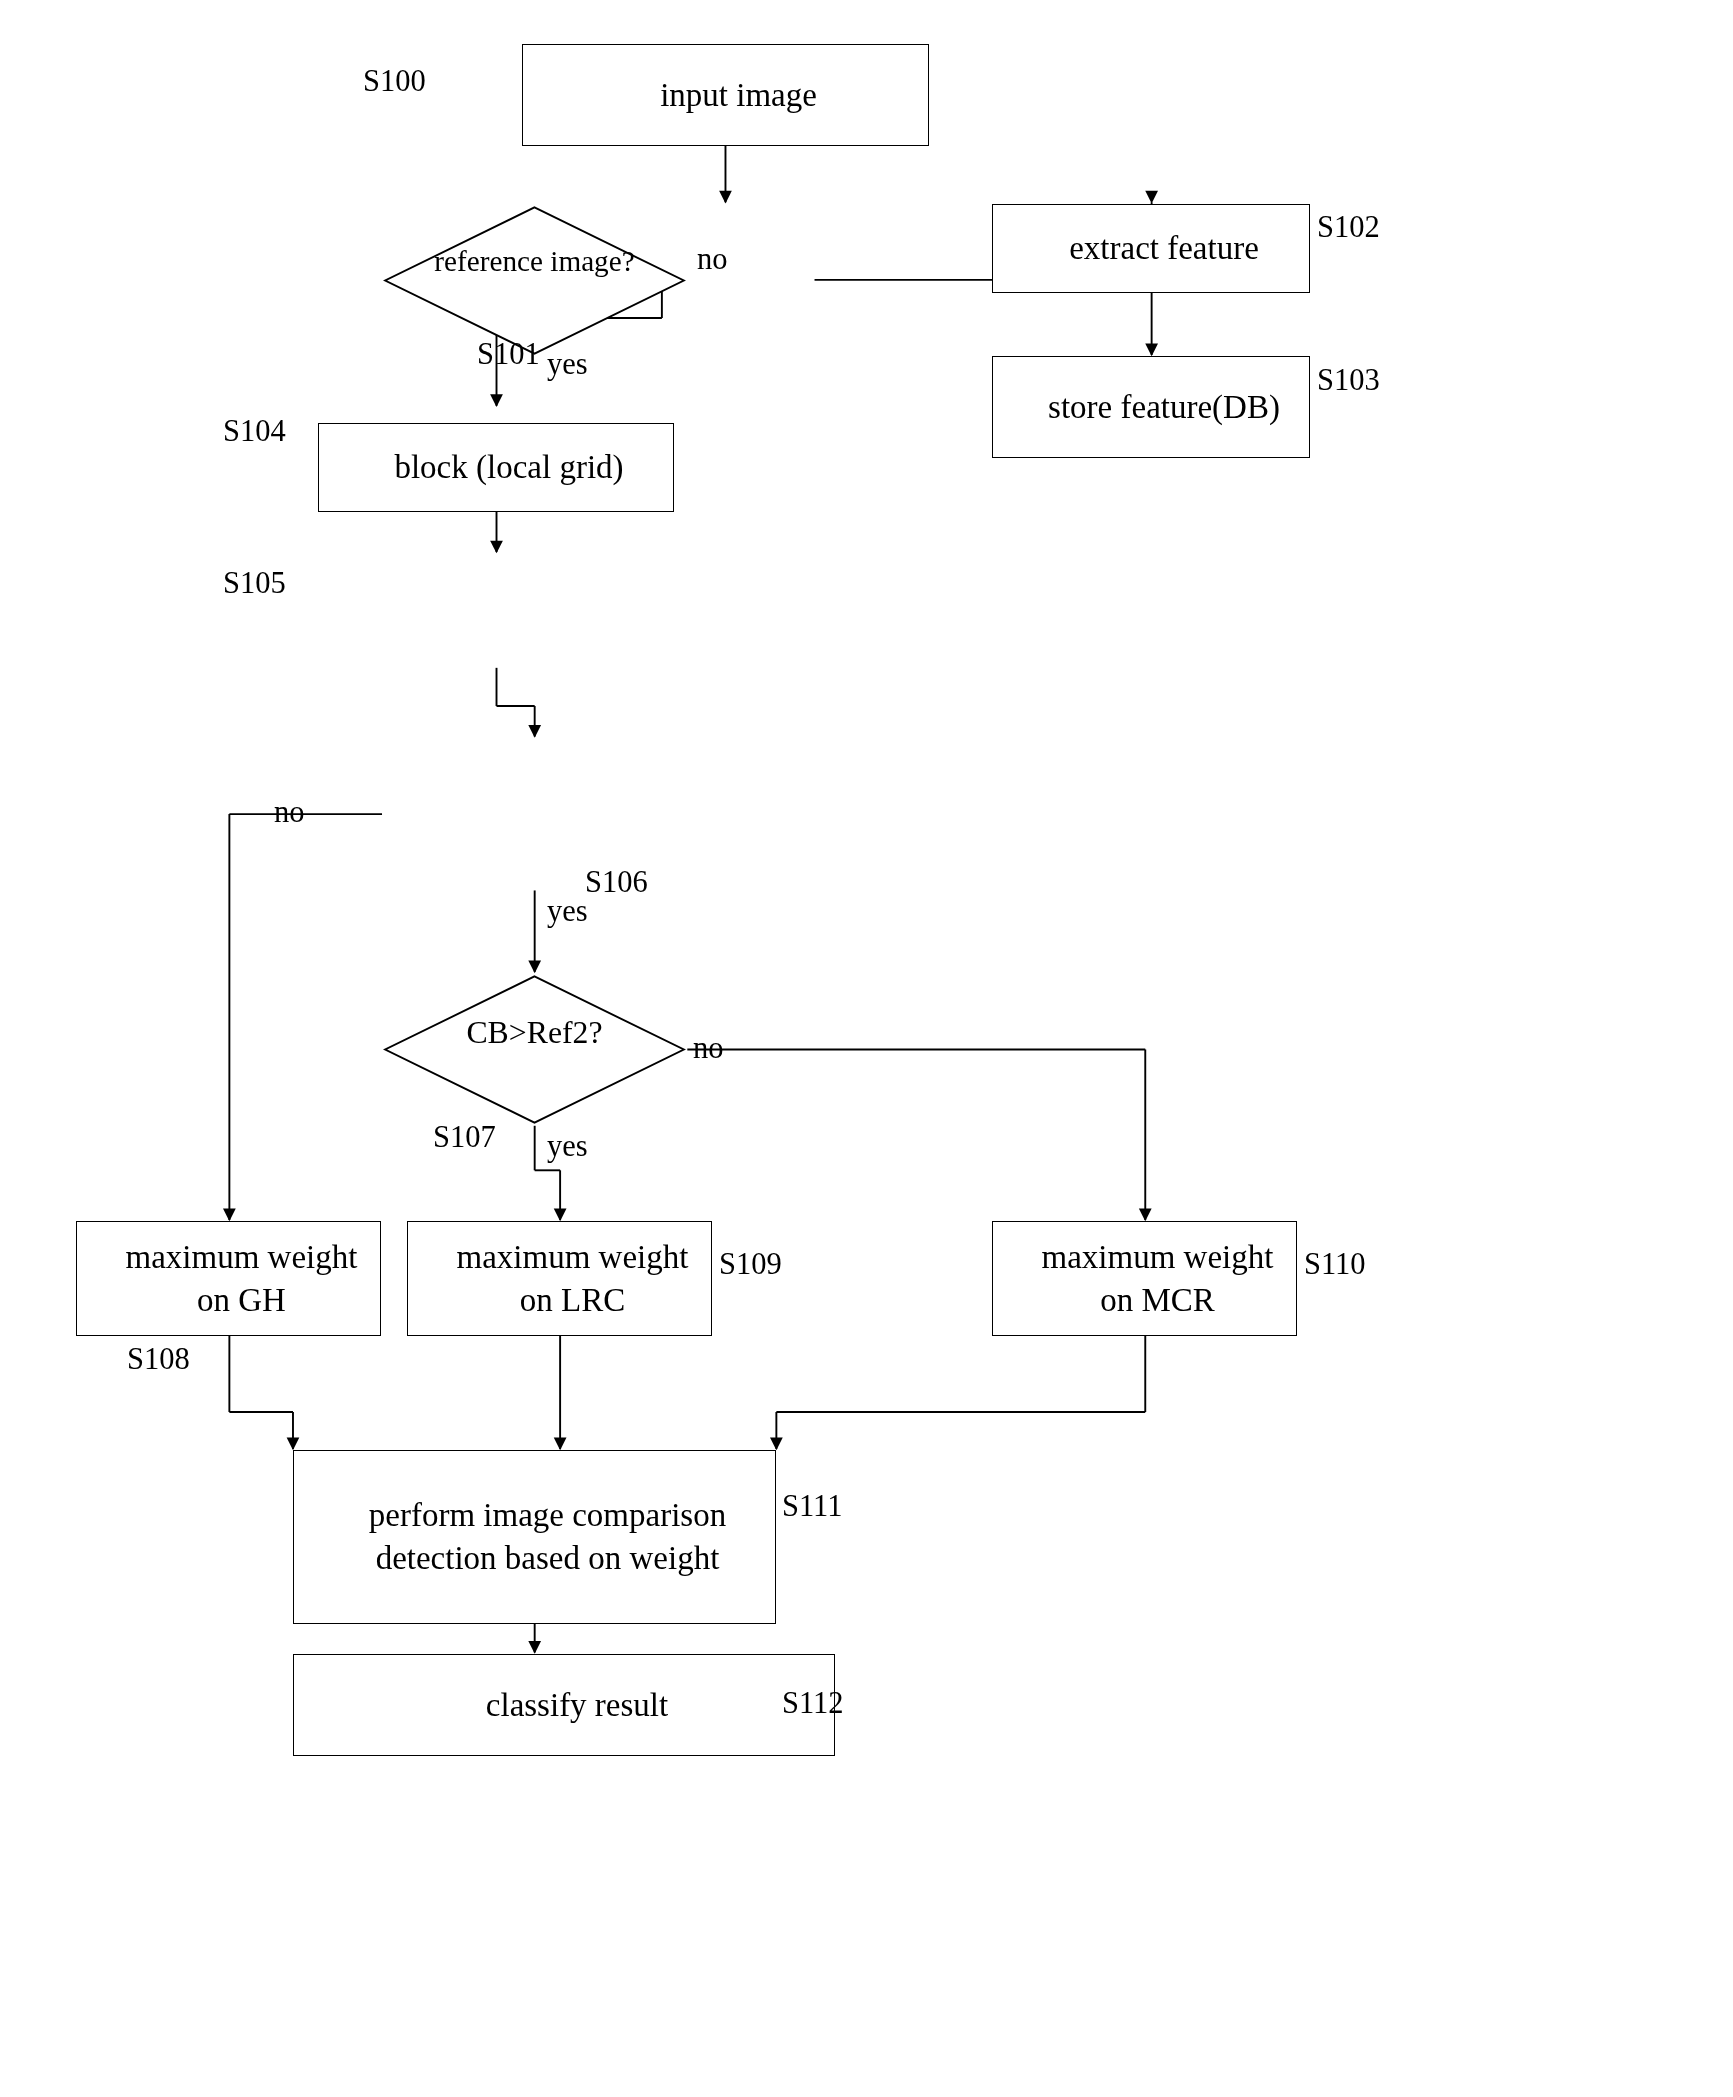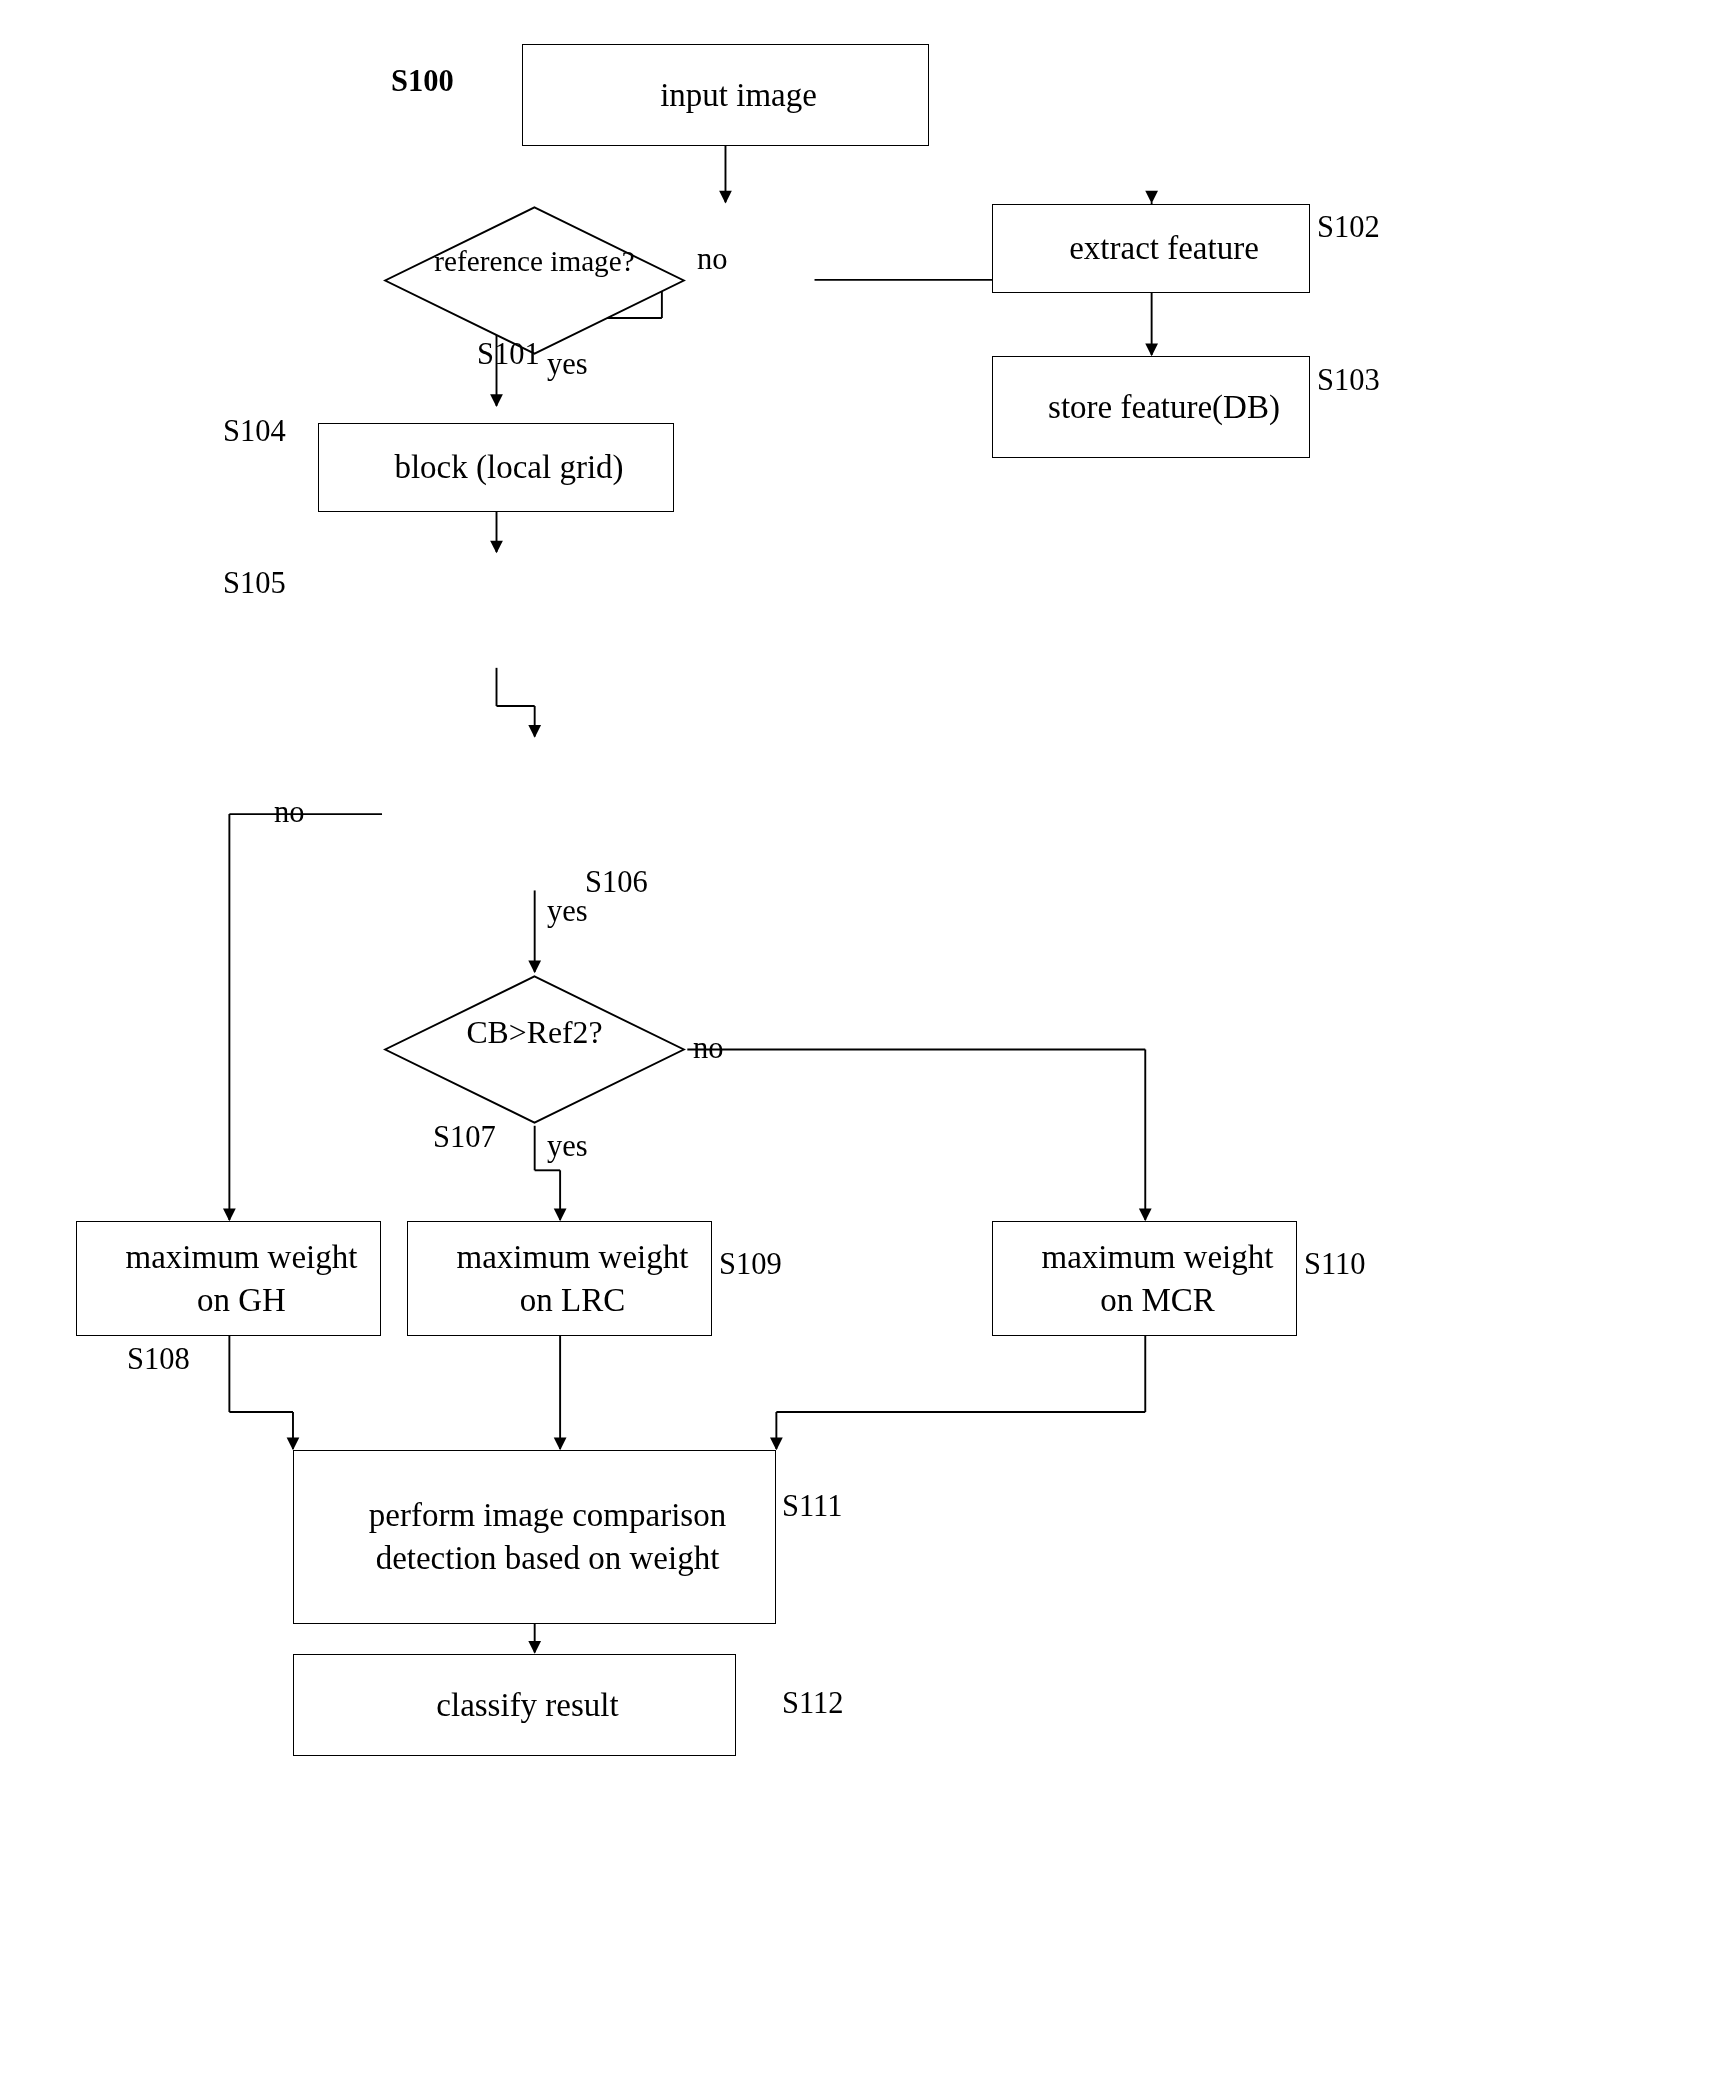--- a/index.html
+++ b/index.html
@@ -98,21 +98,21 @@
 
     <line x1="1800" y1="2100" x2="1800" y2="2220" stroke="#000" stroke-width="3"></line>
     <line x1="1800" y1="2220" x2="1220" y2="2220" stroke="#000" stroke-width="3"></line>
     <line x1="1220" y1="2220" x2="1220" y2="2278" stroke="#000" stroke-width="3"></line>
     <polygon points="1220,2280 1210,2260 1230,2260" fill="#000"></polygon>
 
     <line x1="840" y1="2490" x2="840" y2="2598" stroke="#000" stroke-width="3"></line>
     <polygon points="840,2600 830,2580 850,2580" fill="#000"></polygon>
   </svg>
 
-  <div class="label" style="left:391px; top:64px;font-weight:bold;">S100</div>
+  <div class="label" style="left:363px; top:64px;">S100</div>
 
   <div class="node-rect" style="left:522px; top:44px; width:407px; height:102px;">
     <span>input image</span>
   </div>
 
   <div style="position:absolute; left:382px; top:204px;">
     <svg width="305" height="153" viewBox="0 0 480 240">
       <polygon points="240,5 475,120 240,235 5,120" fill="white" stroke="black" stroke-width="3"></polygon>
       <text x="240" y="105" text-anchor="middle" font-size="46" font-family="Times New Roman,serif">reference image?</text>
     </svg>
@@ -186,20 +186,20 @@
 
   <div class="label" style="left:1304px; top:1247px;">S110</div>
 
   <div class="node-rect" style="left:293px; top:1450px; width:483px; height:174px;">
     <span style="white-space:pre-line;">perform image comparison
 detection based on weight</span>
   </div>
 
   <div class="label" style="left:782px; top:1489px;">S111</div>
 
-  <div class="node-rect" style="left:293px; top:1654px; width:443px; height:102px;">
+  <div class="node-rect" style="left:293px; top:1654px; width:542px; height:102px;">
     <span>classify result</span>
   </div>
 
   <div class="label" style="left:782px; top:1686px;">S112</div>
 
 </div>
 
 
 </body></html>

